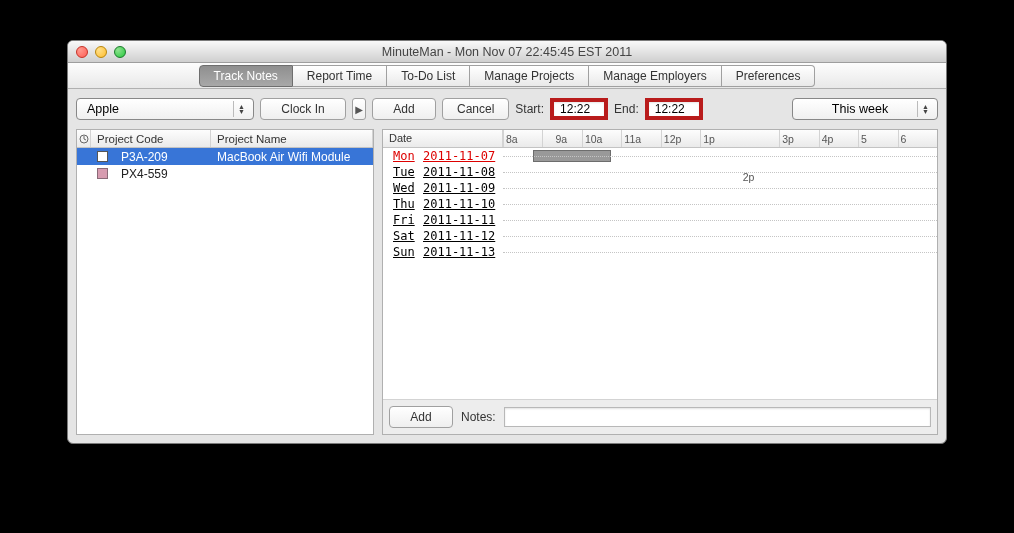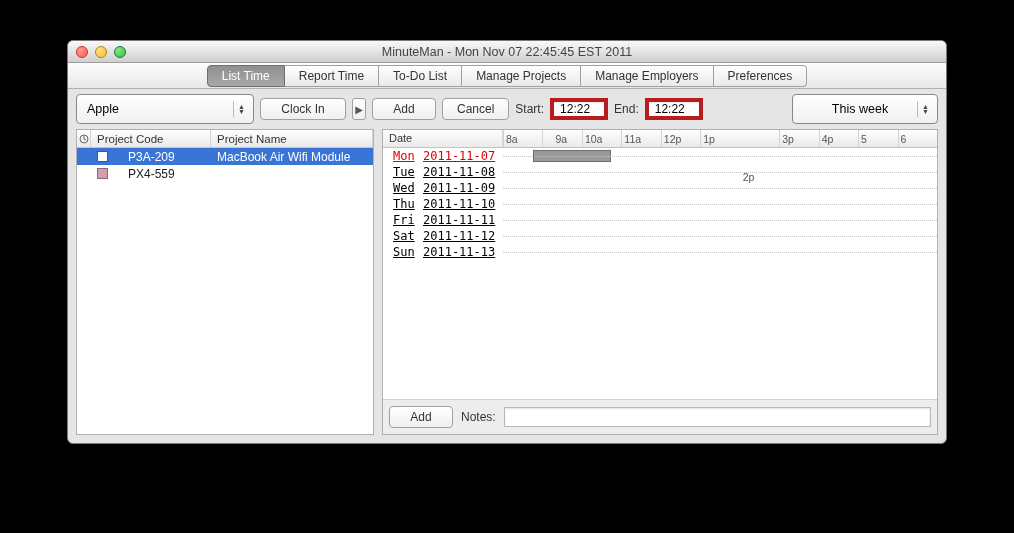--- a/index.html
+++ b/index.html
@@ -85,21 +85,21 @@
     background: linear-gradient(#ffffff,#efefef);
     border:1px solid #a0a0a0;
     border-radius: 4px;
     display:flex; align-items:center; justify-content:center;
     cursor:default;
     white-space:nowrap;
     box-shadow: 0 1px 0 rgba(255,255,255,.6) inset;
   }
   .btn.wide { min-width: 64px;}
   .select {
-    height: 30px;
+    height: 22px;
     border:1px solid #888;
     border-radius:4px;
     background: linear-gradient(#ffffff,#f0f0f0);
     display:flex; align-items:center;
     padding: 0 4px 0 10px;
     position:relative;
     font-size:12.5px;
     box-shadow: 0 1px 0 rgba(255,255,255,.6) inset;
   }
   .select .arrow-box {
@@ -166,21 +166,21 @@
   .row {
     display:flex;
     height:17px;
     align-items:center;
     font-size:12px;
     color:#222;
   }
   .row.selected { background:#3875d7; color:#fff;}
   .cell { padding:0 6px; white-space:nowrap; overflow:hidden; text-overflow:ellipsis;}
   .cell.clock { width:14px; flex:0 0 14px; padding:0;}
-  .cell.code { width:120px; flex:0 0 120px; display:flex; align-items:center; gap:20px;text-align:center;}
+  .cell.code { width:120px; flex:0 0 120px; display:flex; align-items:center; gap:13px;text-align:center;}
   .cell.name { flex:1;}
   .swatch { width:11px; height:11px; border:1px solid #555; display:inline-block; }
   .swatch.white { background:#fff; }
   .swatch.pink  { background:#d79cb0; border-color:#8a6a78;}
   
   .schedule-head {
     height:18px;
     background: linear-gradient(#fdfdfd,#eaeaea);
     border-bottom:1px solid #c3c3c3;
     display:flex;
@@ -226,21 +226,21 @@
     <div class="traffic">
       <div class="tl red"></div>
       <div class="tl yel"></div>
       <div class="tl grn"></div>
     </div>
     <div class="title">MinuteMan - Mon Nov 07 22:45:45 EST 2011</div>
   </div>
 
   <div class="tabsrow">
     <div class="seg" id="tabseg">
-        <div class="tab active">List Time</div>
+        <div class="tab active">Track Notes</div>
         <div class="tab">Report Time</div>
         <div class="tab">To-Do List</div>
         <div class="tab">Manage Projects</div>
         <div class="tab">Manage Employers</div>
         <div class="tab">Preferences</div>
       </div>
   </div>
 
   <div class="toolbar">
     <div class="select" style="width:178px">

